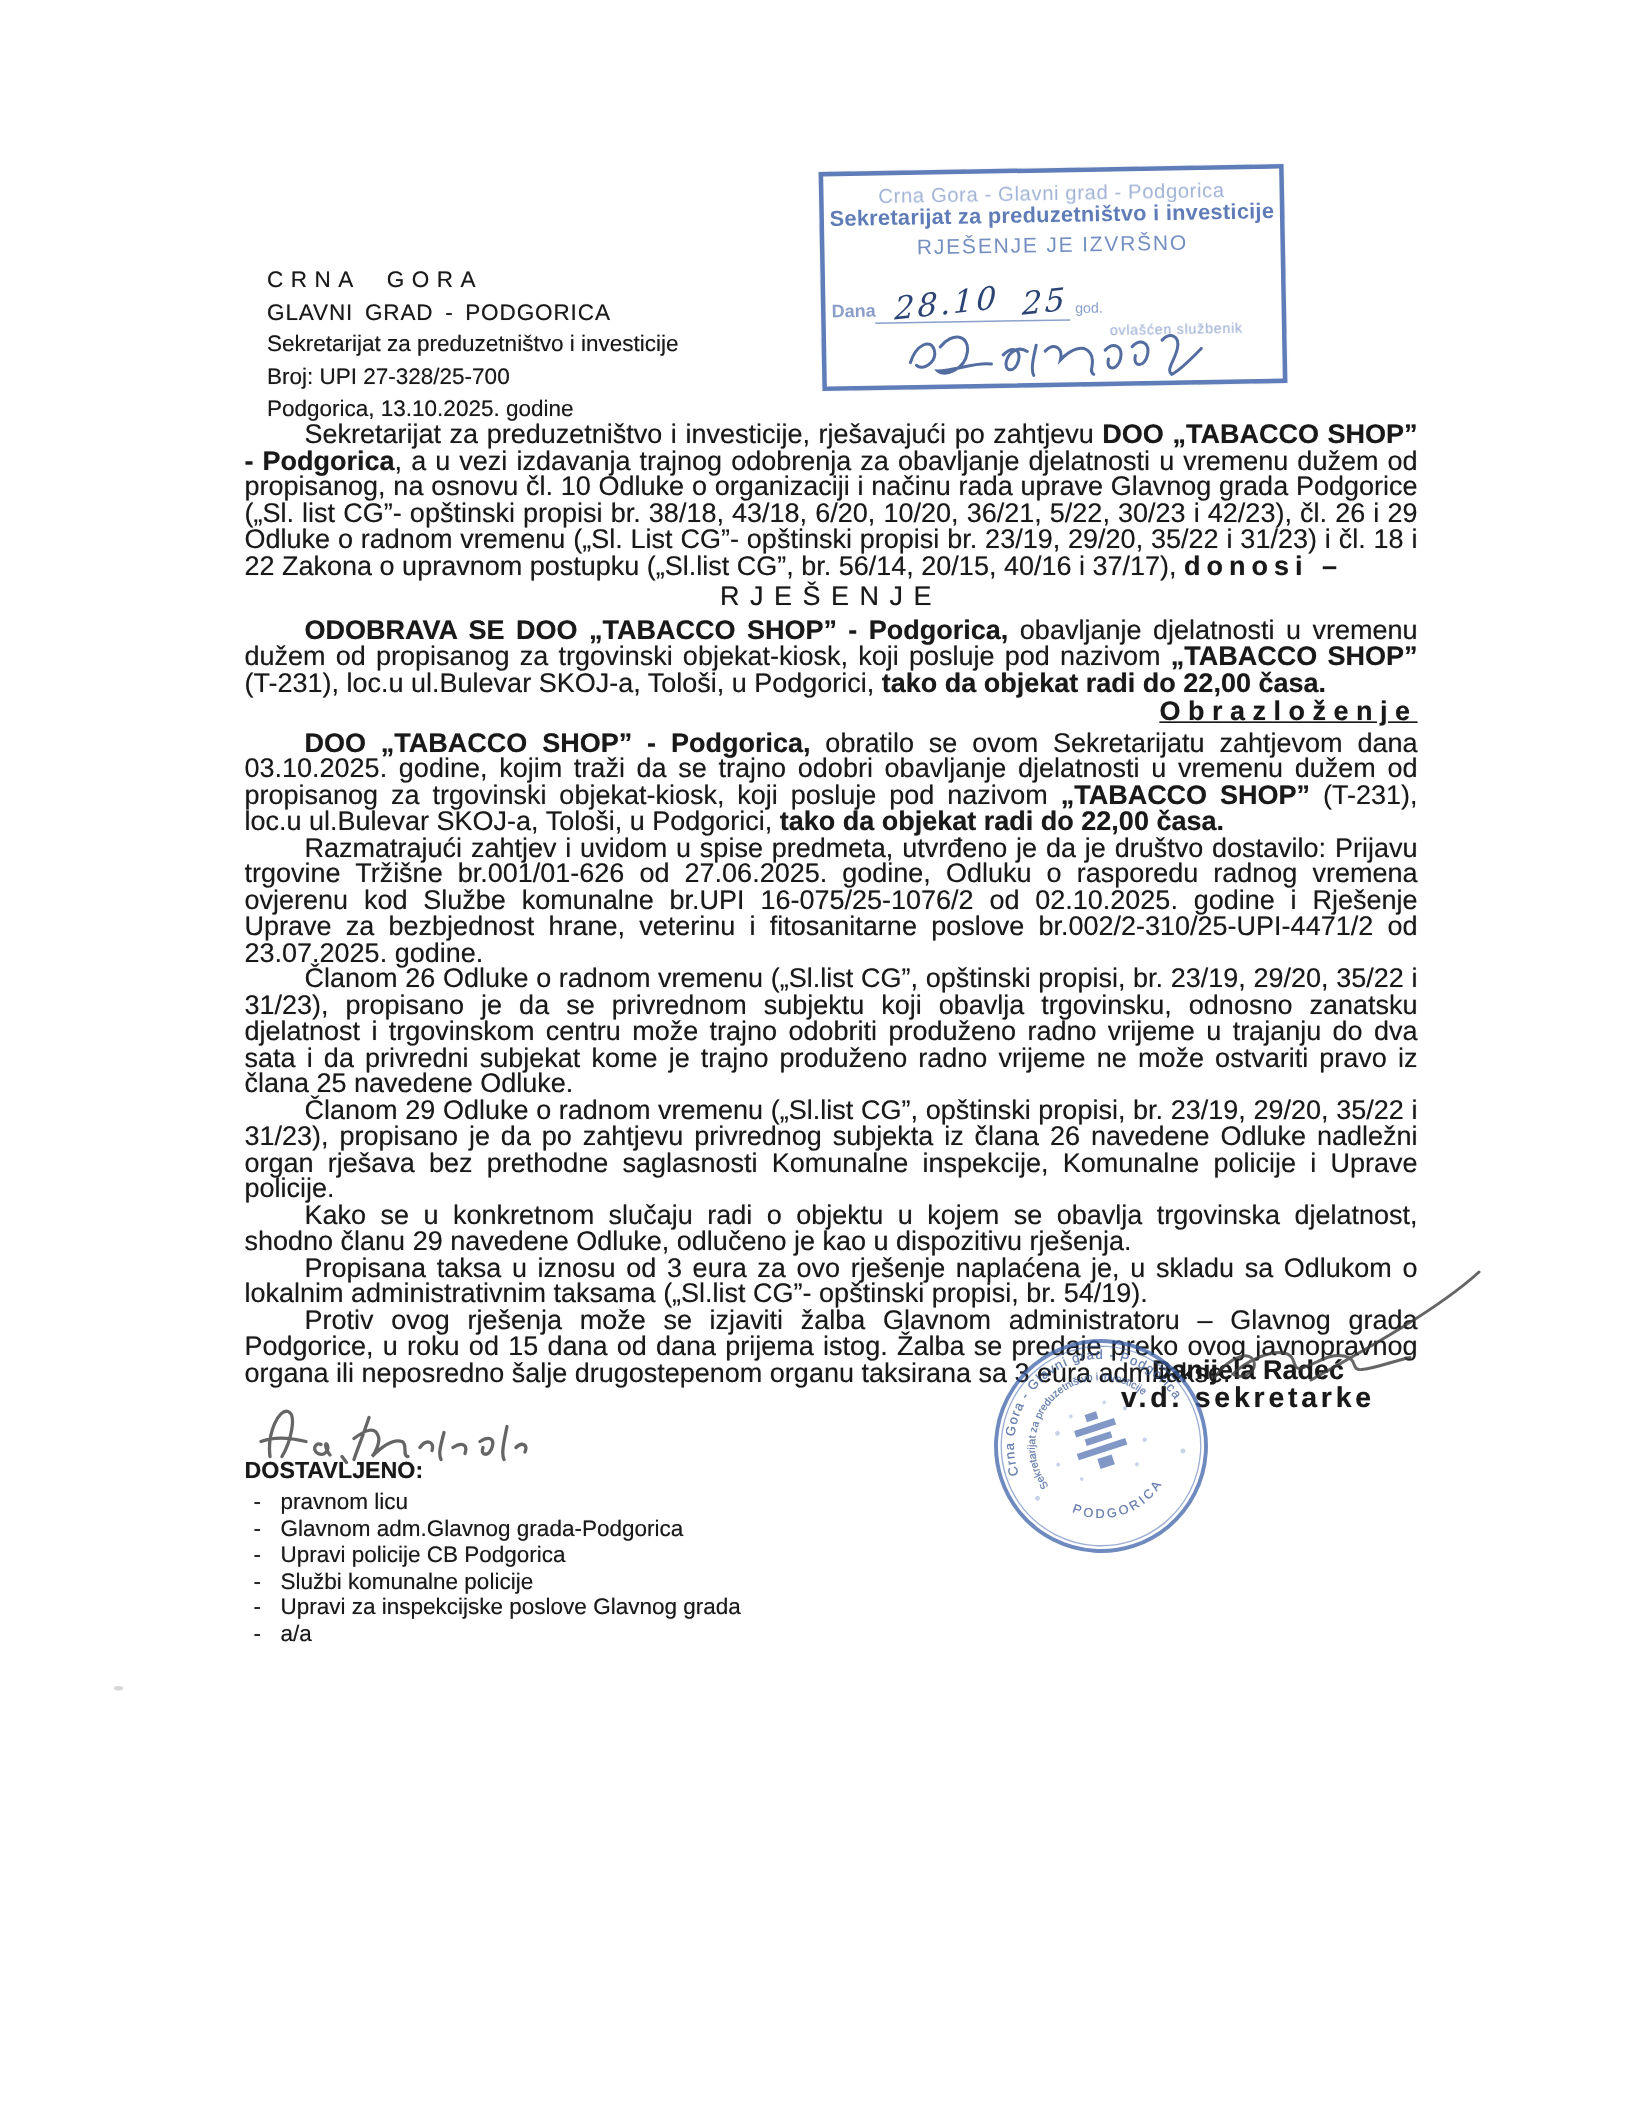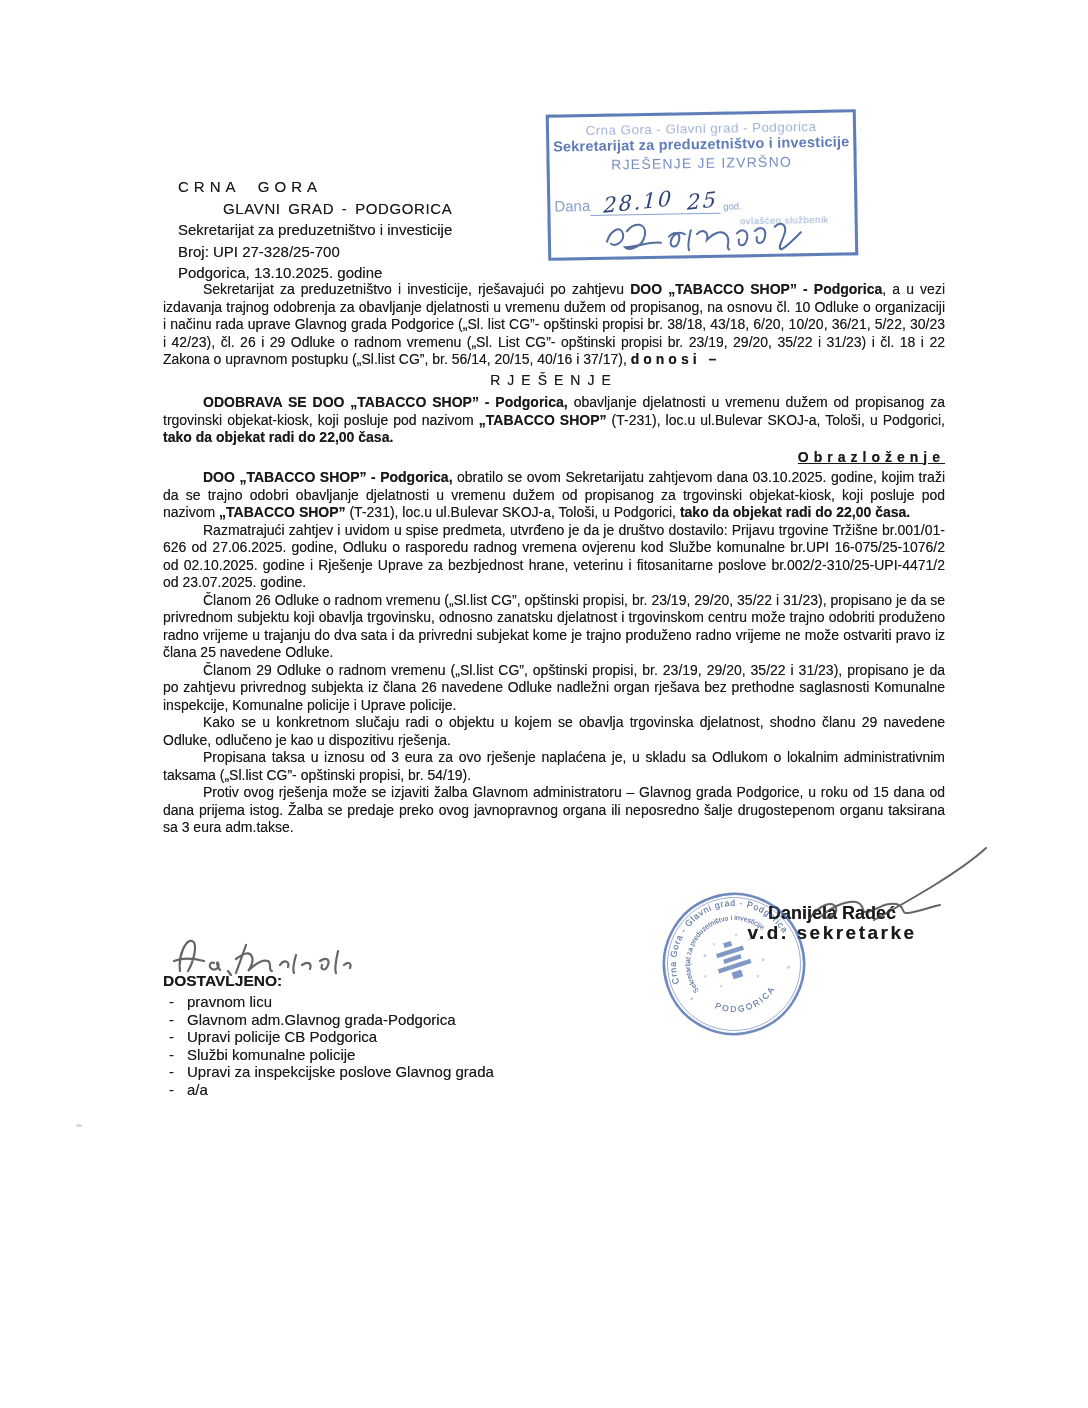--- a/index.html
+++ b/index.html
@@ -6,47 +6,47 @@
   #page{
     position:relative;width:1088px;height:1408px;margin:0 auto;
     background:#ffffff;overflow:hidden;
     font-family:"Liberation Sans", sans-serif;
     color:#191919;
     text-shadow:0 0 0.5px rgba(25,25,25,0.55);
   }
   
   .letterhead{position:absolute;left:178px;top:176px;font-size:15px;line-height:21.5px;}
   .lh-country{letter-spacing:5px;word-spacing:9px;}
-  .lh-city{letter-spacing:0.6px;word-spacing:3px;text-align:right;}
+  .lh-city{letter-spacing:0.6px;word-spacing:3px;}
   
   .exec-stamp{
     position:absolute;left:547px;top:112px;width:304px;height:140px;
     border:3px solid rgba(60,96,168,0.82);
     color:#3c60a8;text-align:center;transform:rotate(-1deg);
     text-shadow:none;box-shadow:0 0 1px rgba(60,96,168,0.3);
   }
   .es-l1{margin-top:6px;font-size:13.5px;opacity:0.48;filter:blur(0.35px);letter-spacing:0.4px;}
   .es-l2{font-size:14.5px;font-weight:bold;opacity:0.82;letter-spacing:0.2px;}
   .es-l3{font-size:14px;letter-spacing:1.2px;opacity:0.7;margin-top:3px;}
   .es-date-row{position:absolute;left:4px;top:72px;display:flex;align-items:flex-end;}
-  .es-dana{font-size:15px;opacity:0.6;padding-bottom:2px;}
+  .es-dana{font-size:12px;opacity:0.6;padding-bottom:2px;font-weight:bold;}
   .es-dateline{display:inline-block;width:96px;border-bottom:1.5px solid rgba(60,96,168,0.6);text-align:center;height:26px;}
   .es-dateline2{display:inline-block;width:34px;border-bottom:1.5px solid rgba(60,96,168,0.6);text-align:center;height:26px;}
   .es-god{font-size:9.5px;opacity:0.6;padding-bottom:2px;margin-left:3px;}
   .hand{
     font-family:"DejaVu Serif", serif;font-style:italic;font-size:21px;
     display:inline-block;transform:rotate(-5deg) skewX(-8deg);
     color:#2c4474;position:relative;top:2px;letter-spacing:2px;white-space:nowrap;
   }
   .es-official{position:absolute;top:101px;right:26px;font-size:9.5px;opacity:0.55;letter-spacing:0.5px;filter:blur(0.25px);}
   .es-sign{position:absolute;left:48px;top:97px;}
   
   .main-text{
     position:absolute;left:163px;top:281px;width:782px;
-    font-size:14px;line-height:17.5px;text-align:justify;
+    font-size:18px;line-height:17.5px;text-align:justify;
   }
   .main-text p{margin:0;text-indent:40px;}
   .main-text .h1{text-align:center;text-indent:0;font-weight:normal;letter-spacing:7px;margin:3px 0 5px 0;}
   .main-text .h2{text-align:right;text-indent:0;font-weight:bold;letter-spacing:5px;margin:2px 0 3px 0;text-decoration:underline;}
   .sp-bold{letter-spacing:4px;font-weight:bold;}
   
   .left-sign{position:absolute;left:163px;top:903px;font-weight:bold;font-size:15.5px;line-height:20px;}
   .ana-sign{position:absolute;left:170px;top:931px;}
   .distribution{position:absolute;left:163px;top:972px;font-size:15px;}
   .dist-title{font-weight:bold;font-size:15.5px;margin-bottom:3px;}

